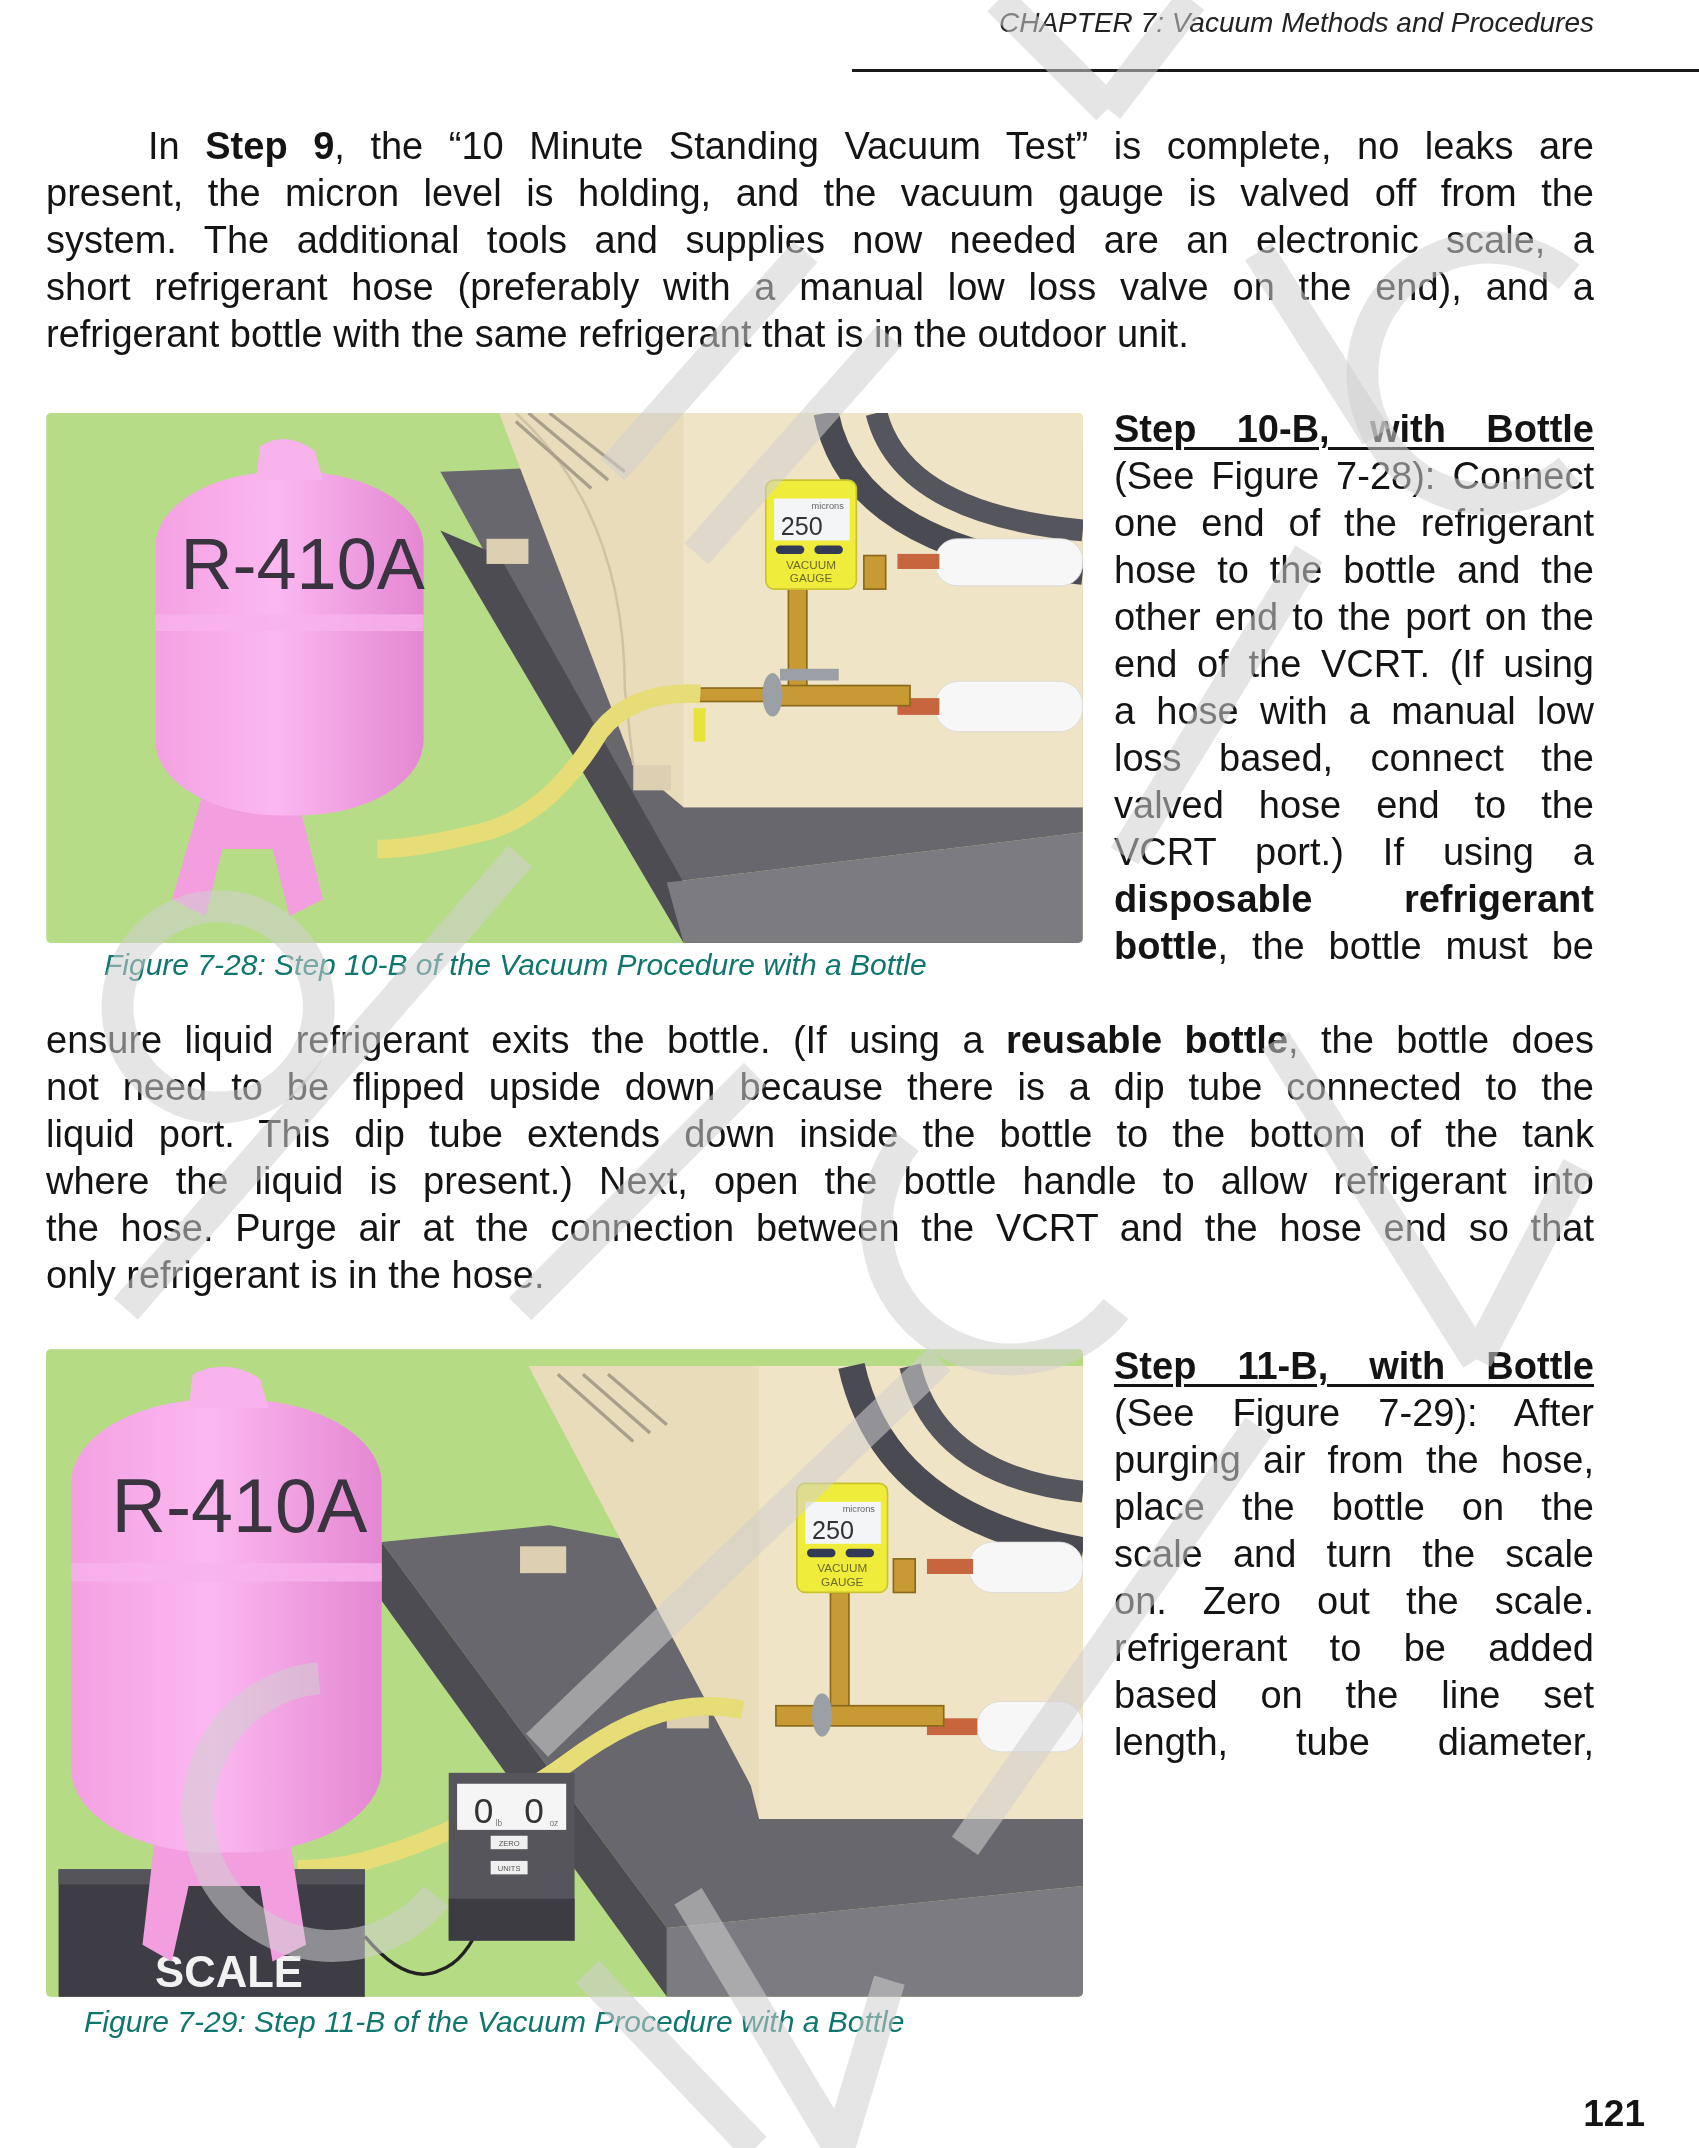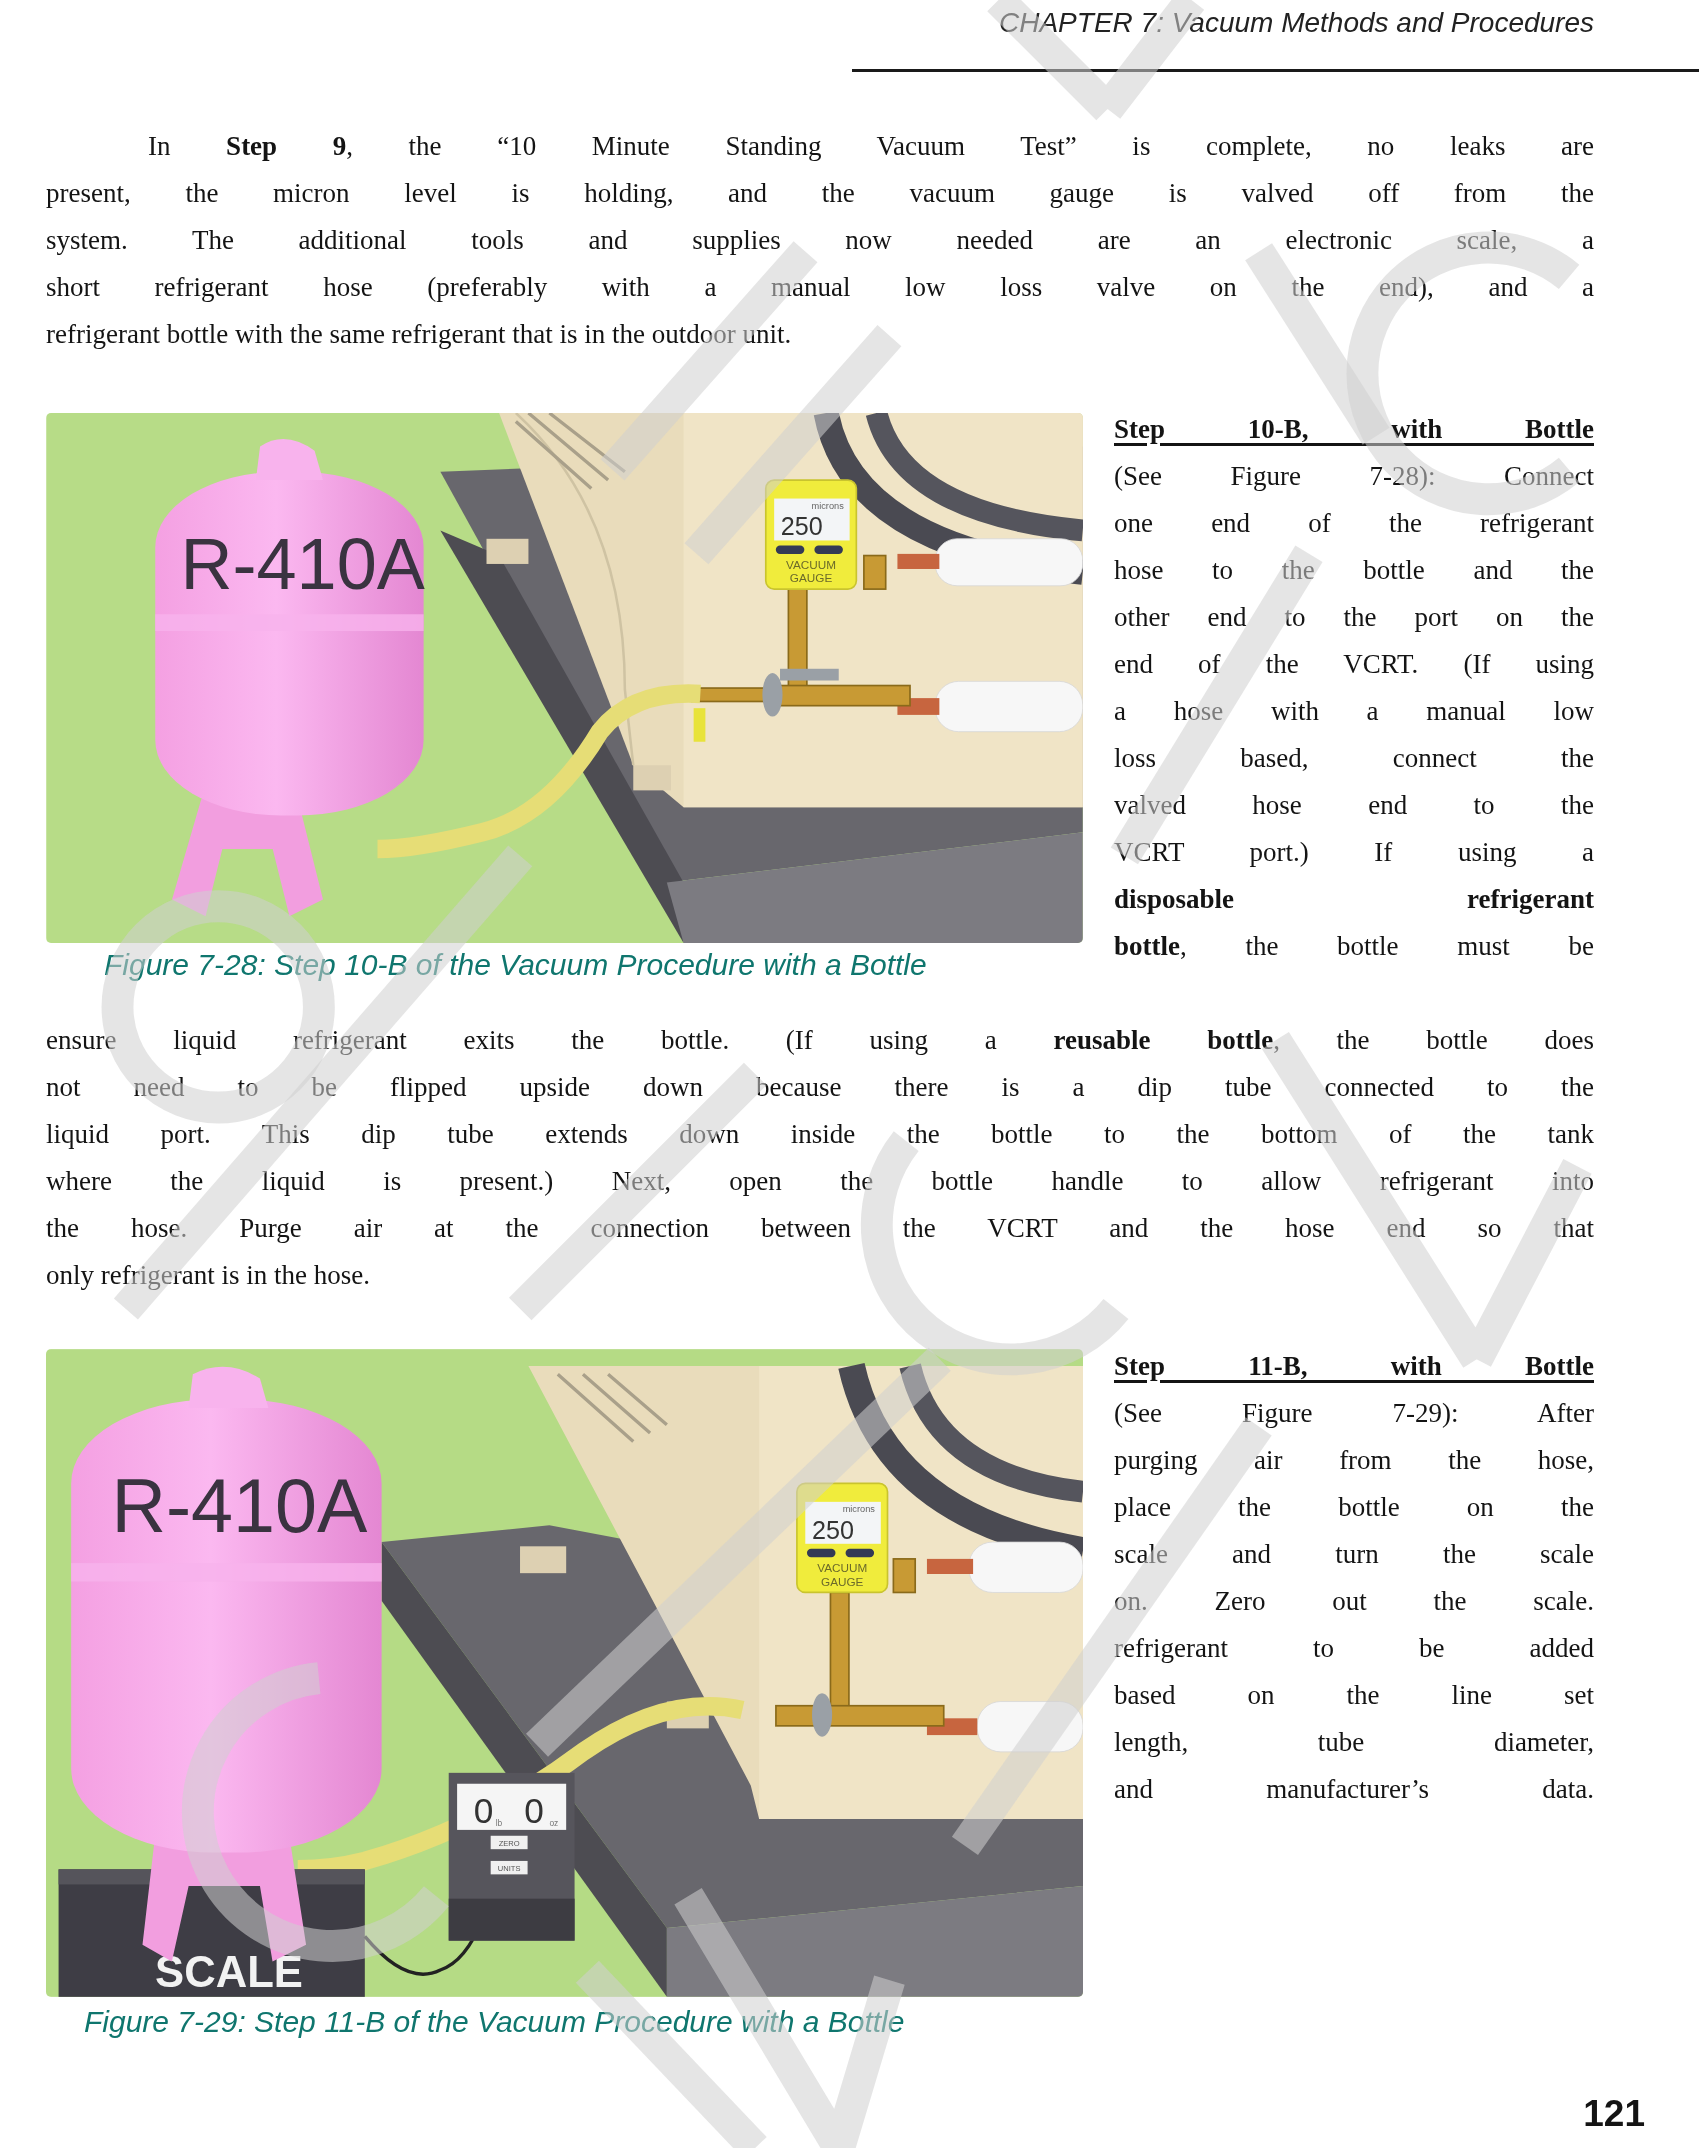--- a/index.html
+++ b/index.html
@@ -1,21 +1,21 @@
 <!DOCTYPE html>
 <html style="font-size:13.4px"><head>
 <meta charset="utf-8">
 <style>
   html, body { margin:0; padding:0; background:#ffffff; }
   body { width:1700px; height:2148px; position:relative; overflow:hidden;
          font-family:"Liberation Sans", sans-serif; color:#141414; }
   .abs { position:absolute; }
   .header-title { right:106px; top:6.7px; font-size:28px; font-style:italic; color:#222; white-space:nowrap; }
   .header-rule { left:852px; right:0; top:69px; height:3.4px; background:#1a1a1a; }
-  .para { font-size:27px; line-height:47px; text-align:justify;font-family:Liberation Serif, serif; }
+  .para { font-size:38px; line-height:47px; text-align:justify; }
   .line { display:block; text-align:justify; text-align-last:justify; white-space:nowrap; height:47px; }
   .line.last { text-align-last:left; }
   b { font-weight:bold; }
   .u { text-decoration:underline; text-decoration-thickness:2.5px; text-underline-offset:5px; }
   .caption { font-size:30px; font-style:italic; color:#0f766e; white-space:nowrap; }
   .pagenum { font-size:37px; font-weight:bold; }
   .figure { overflow:hidden; border-radius:5px;
             box-shadow: 0 0 11.7px 5px rgba(255,255,255,0.9) inset; }
   .watermark { position:absolute; inset:0; pointer-events:none; }
   svg text { font-family:"Liberation Sans", sans-serif; }
@@ -238,17 +238,16 @@
 <div class="abs para" style="left:1114px; top:1343px; width:480px;">
   <span class="line"><b class="u">Step 11-B, with Bottle</b></span>
   <span class="line">(See Figure 7-29): After</span>
   <span class="line">purging air from the hose,</span>
   <span class="line">place the bottle on the</span>
   <span class="line">scale and turn the scale</span>
   <span class="line">on. Zero out the scale.</span>
   <span class="line">refrigerant to be added</span>
   <span class="line">based on the line set</span>
   <span class="line">length, tube diameter,</span>
-  <span class="line">and manufacturer’s data.</span>
 </div>
 
 <div class="abs pagenum" style="right:55px; top:2093px;">121</div>
 
 
 </body></html>

